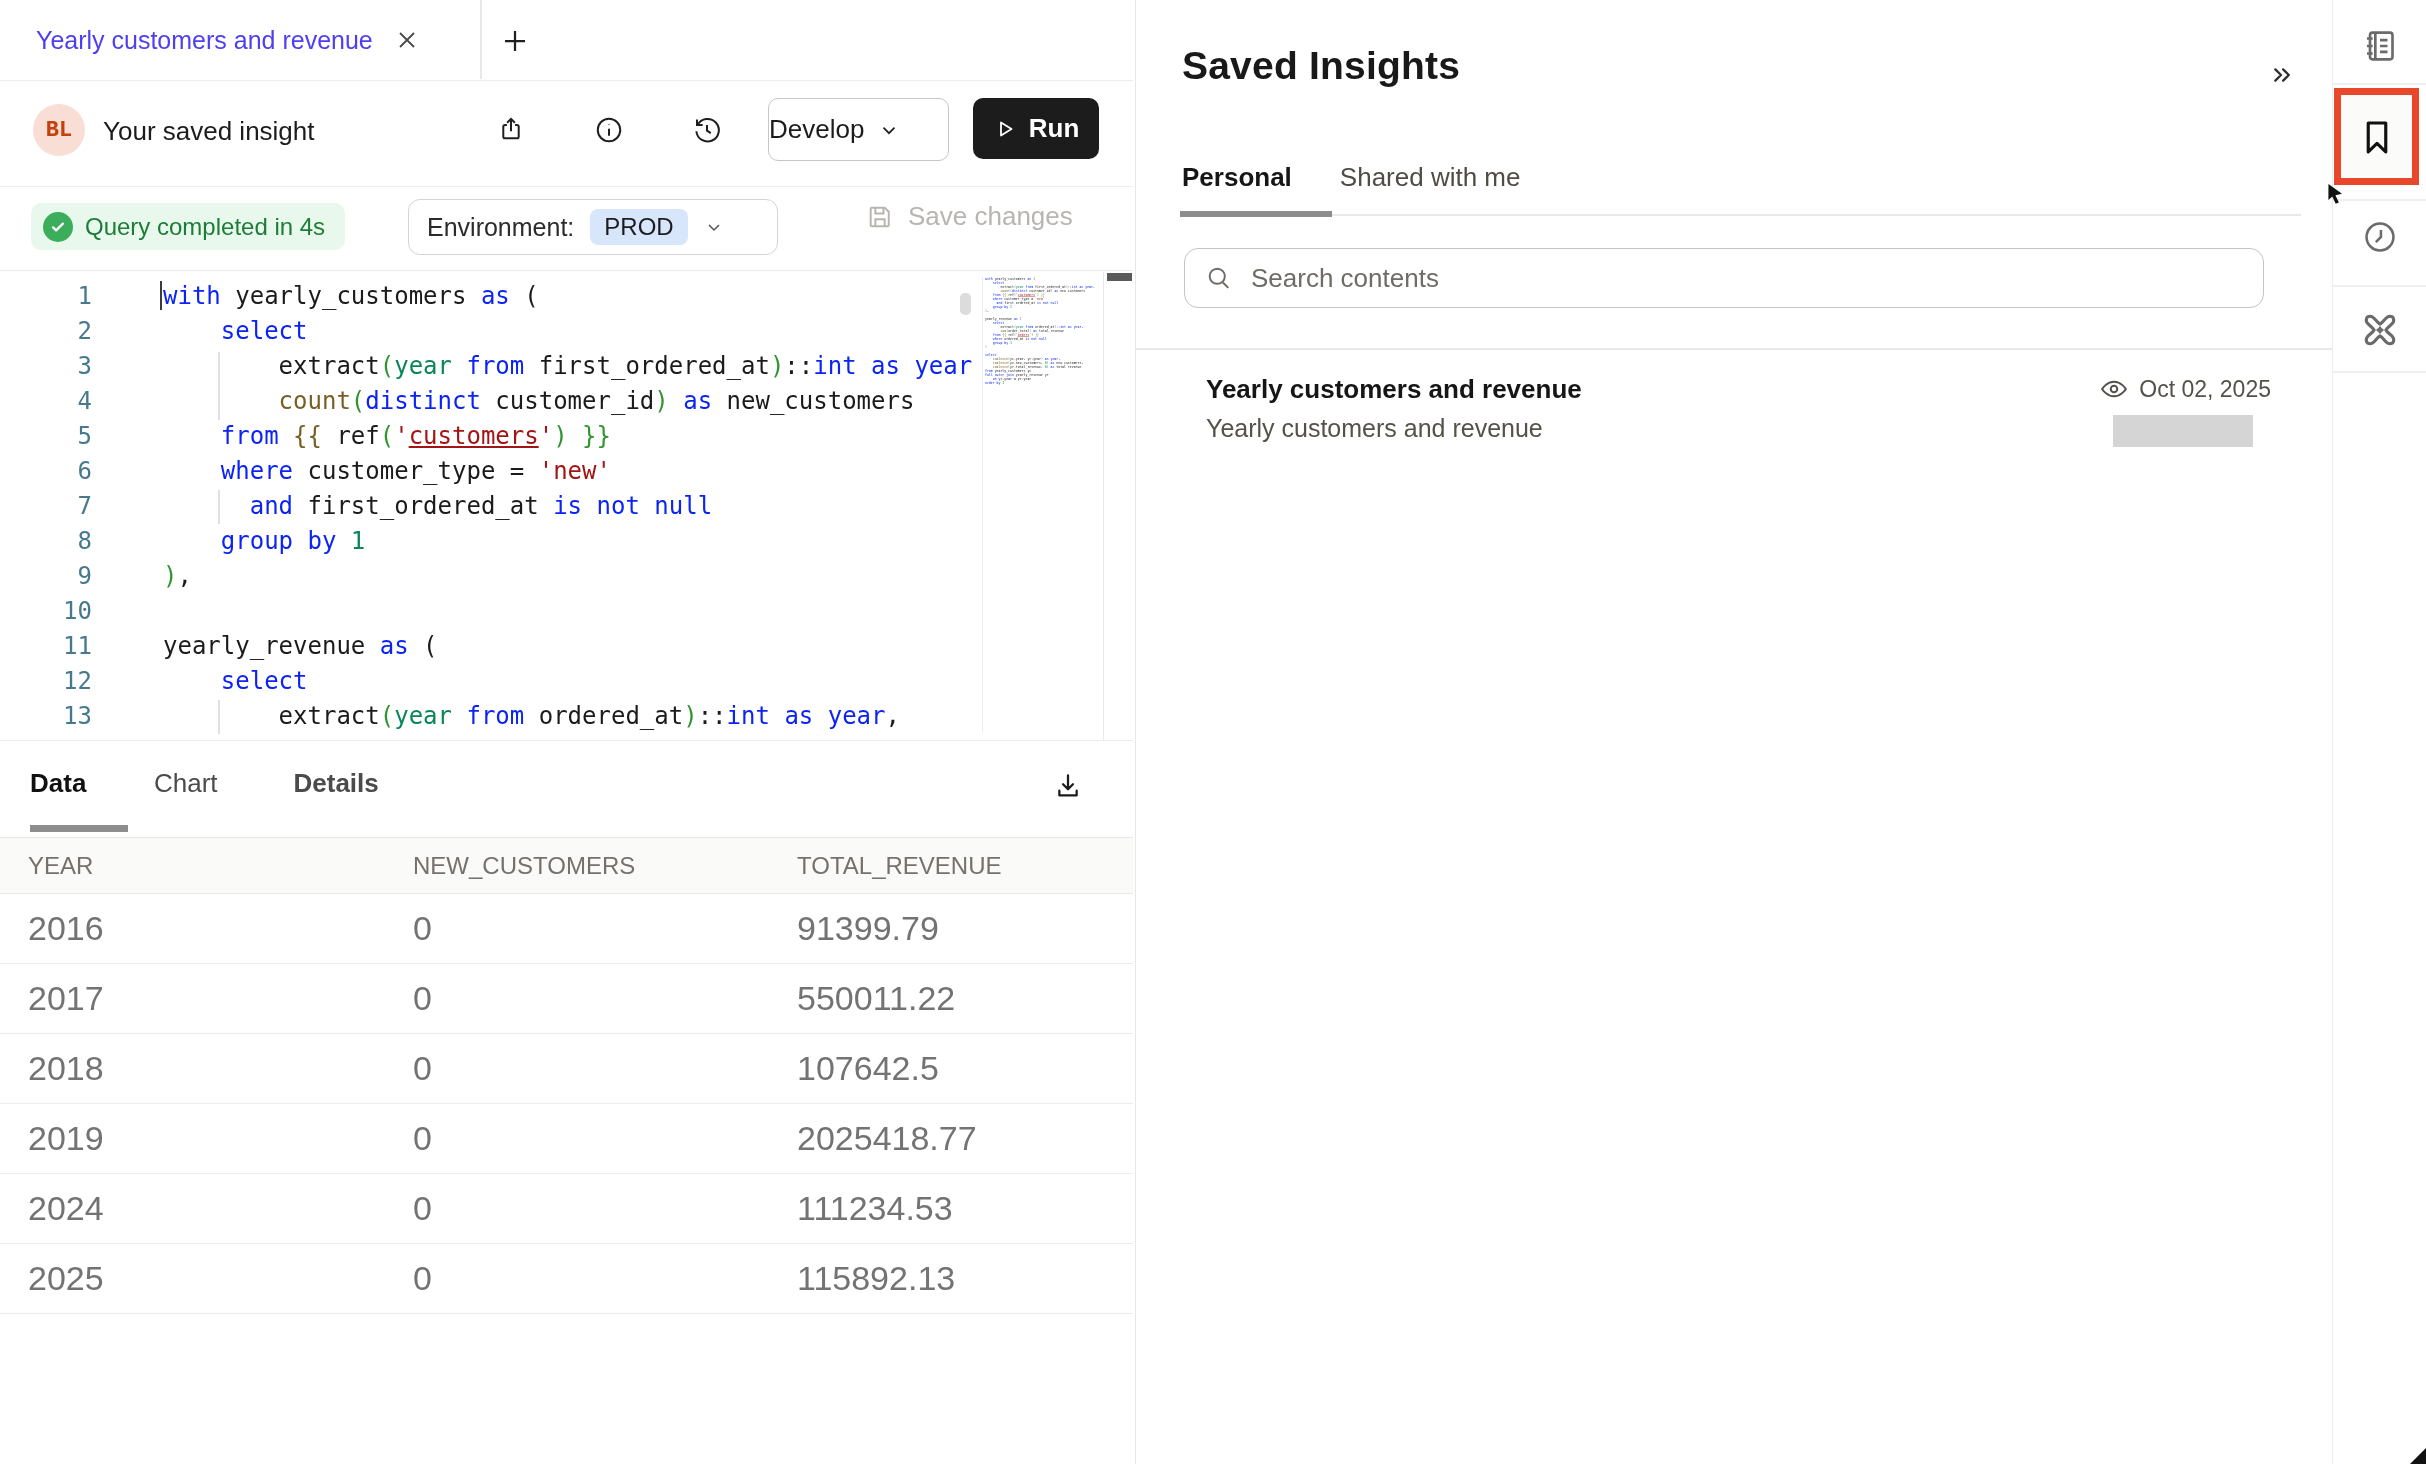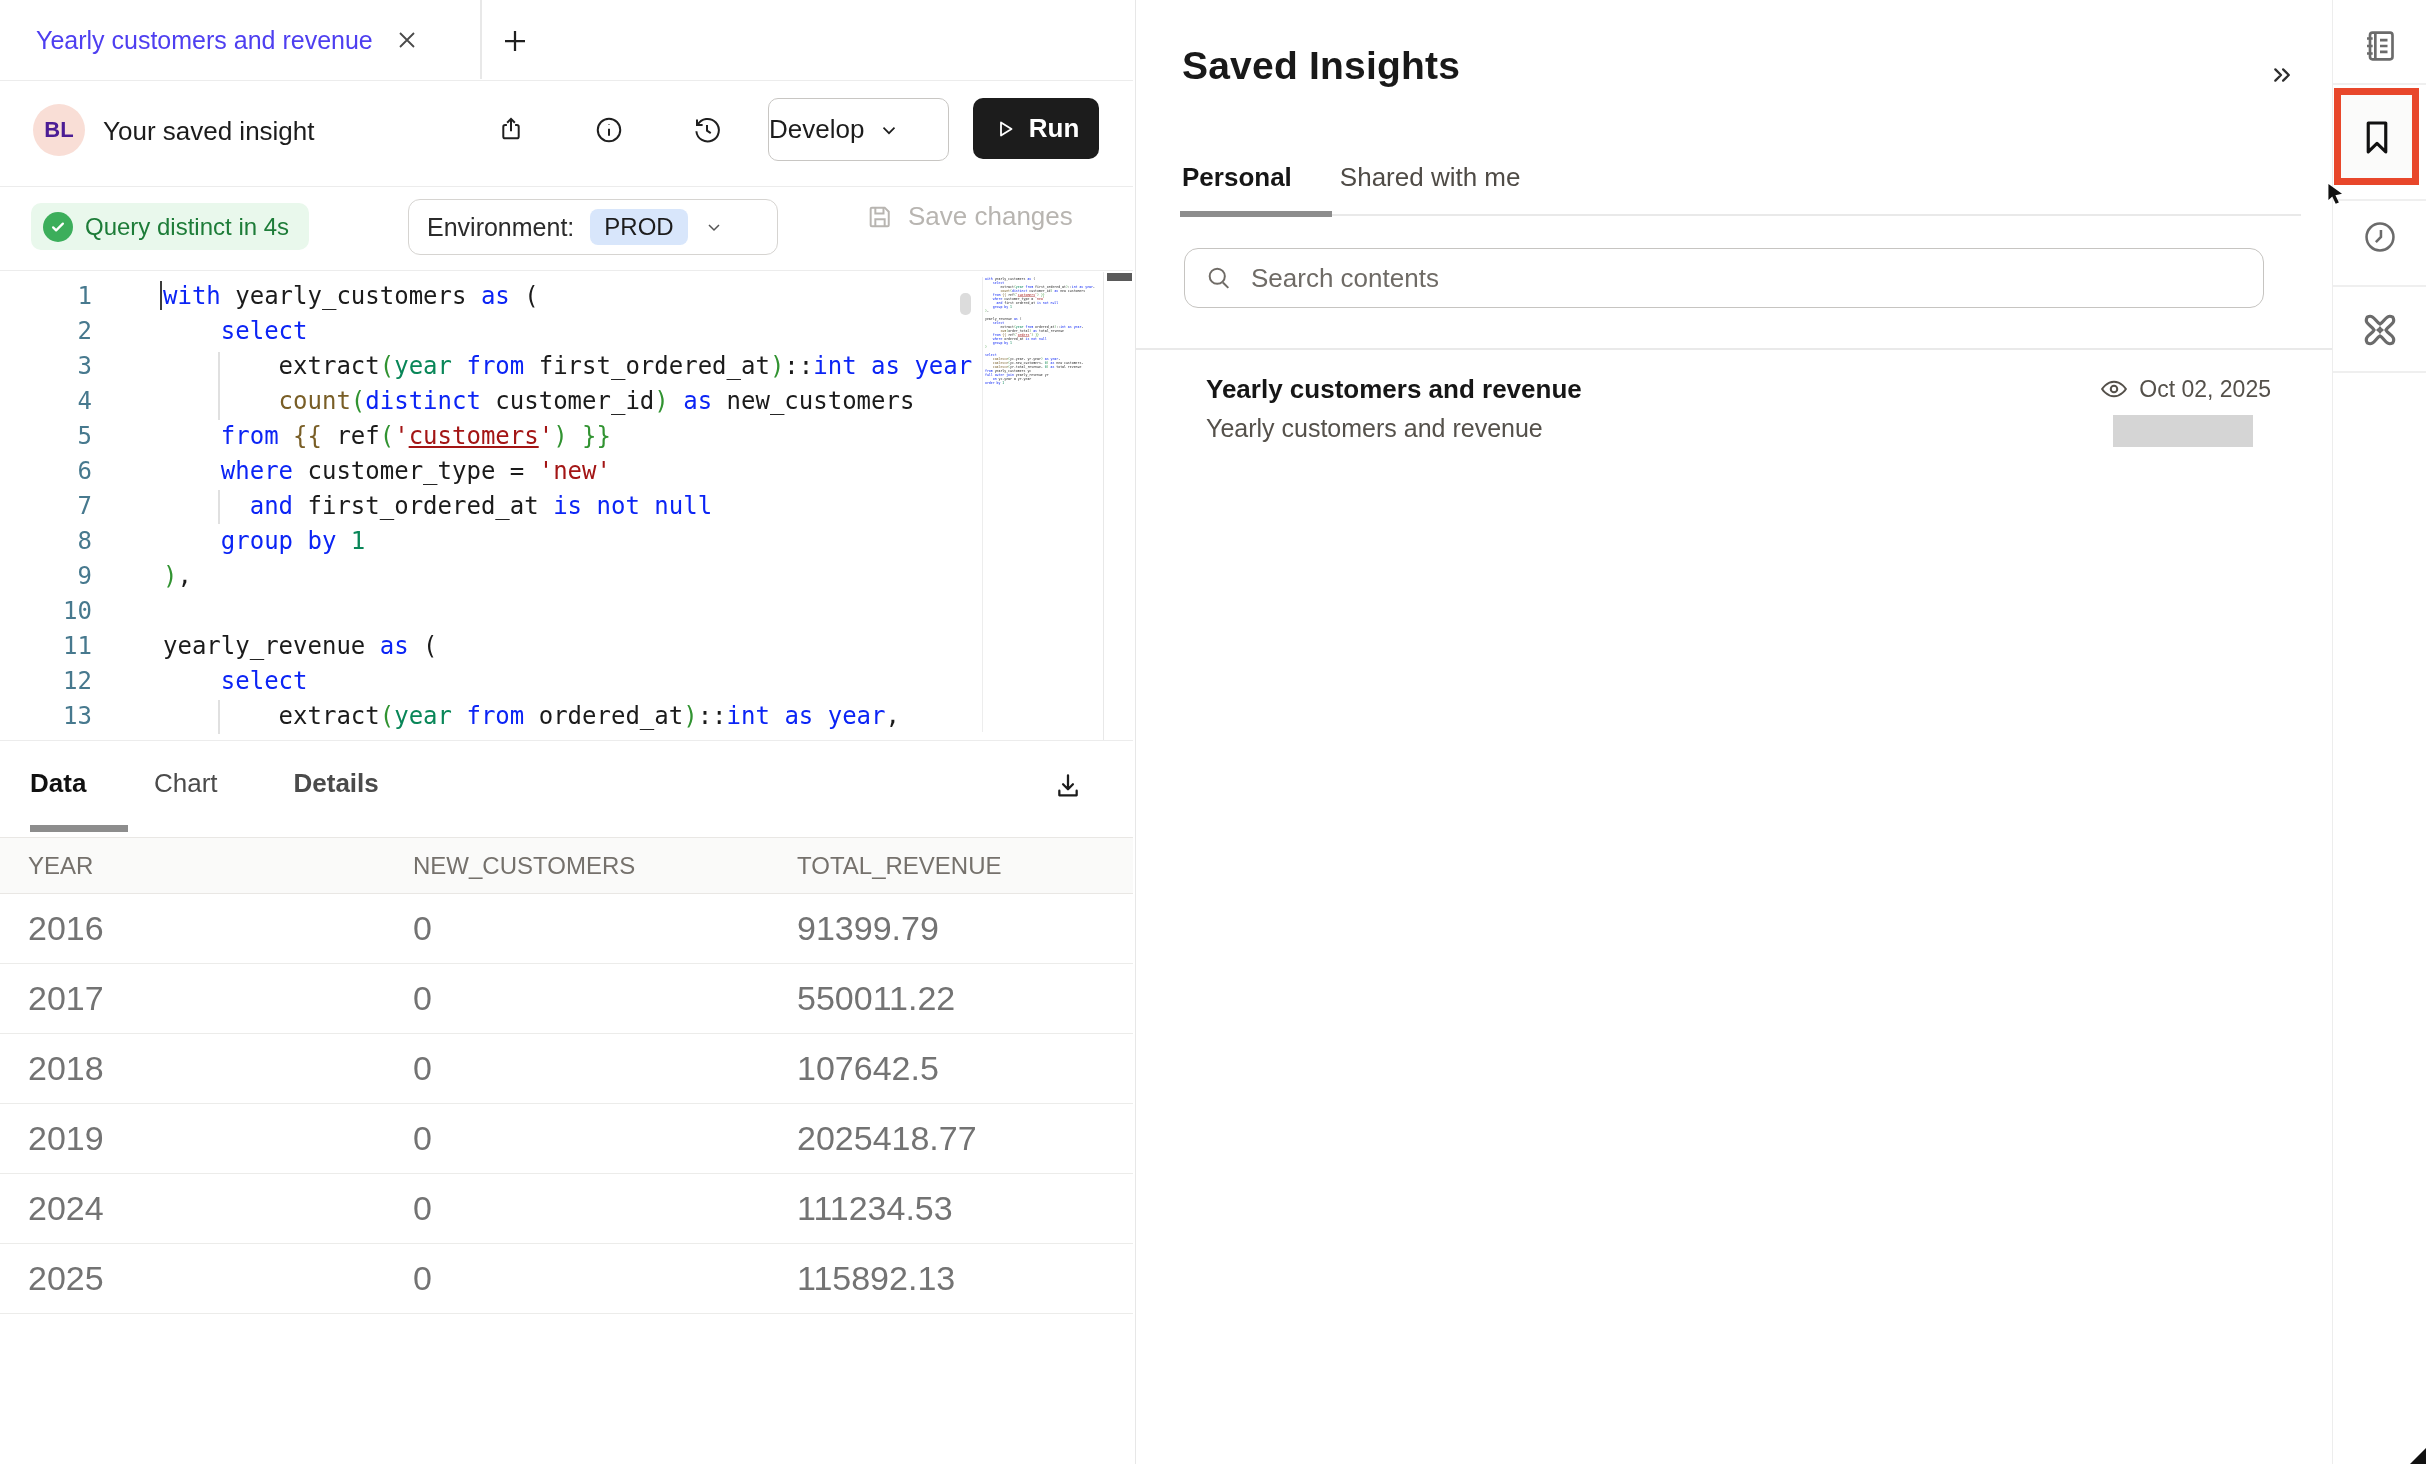--- a/index.html
+++ b/index.html
@@ -8,22 +8,22 @@
   svg{display:block;}
   
   .tabbar{position:absolute;left:0;top:0;width:1133px;height:80px;border-bottom:1.5px solid #ececec;}
   .tab{position:absolute;left:0;top:0;height:80px;display:flex;align-items:center;padding-left:36px;}
   .tab-title{color:#4e3ff0;font-size:25px;}
   .tab-close{margin-left:22px;color:#4a4a4a;cursor:pointer;}
   .tab-divider{position:absolute;left:480px;top:0;width:1.5px;height:79px;background:#e8e8e8;}
   .tab-plus{position:absolute;left:500px;top:26px;color:#1f1f1f;}
   .doc-header{position:absolute;left:0;top:81px;width:1133px;height:105px;border-bottom:1.5px solid #ececec;}
   .avatar{position:absolute;left:33px;top:104px;width:52px;height:52px;border-radius:50%;
-          background:#f9ded6;color:#4c1d95;font-weight:700;font-size:22px;
-          display:flex;align-items:center;justify-content:center;}
+          background:#f9ded6;color:#c2410c;font-weight:700;font-size:22px;
+          display:flex;align-items:center;justify-content:center;font-family:Liberation Mono, monospace;}
   .doc-subtitle{position:absolute;left:103px;top:116px;font-size:26px;color:#1c1c1c;}
   .hdr-icon{position:absolute;top:115px;color:#1f1f1f;}
   .btn-develop{position:absolute;left:768px;top:98px;width:179px;height:61px;border:1.5px solid #c8c6c3;
           border-radius:10px;background:#fff;display:flex;align-items:center;gap:14px;
           font-size:26px;color:#1c1c1c;}
   .btn-run{position:absolute;left:973px;top:98px;width:126px;height:61px;border-radius:10px;background:#1c1c1c;
           color:#fff;display:flex;align-items:center;justify-content:center;gap:12px;font-size:26px;font-weight:600;}
   
   .status-row{position:absolute;left:0;top:187px;width:1133px;height:83px;border-bottom:1.5px solid #ececec;}
   .badge-success{position:absolute;left:31px;top:16px;height:47px;background:#e9f8ec;border-radius:10px;
@@ -144,21 +144,21 @@
     <span>Run</span>
   </div>
 
   <div class="status-row">
     <div class="badge-success">
       <span class="check-circle">
         <svg width="18" height="18" viewBox="0 0 24 24" fill="none" stroke="#ffffff" stroke-width="3" stroke-linecap="round" stroke-linejoin="round">
             <path d="M5.5 12.5l4 4 9-9"></path>
           </svg>
       </span>
-      <span>Query distinct in 4s</span>
+      <span>Query completed in 4s</span>
     </div>
     <div class="env-select">
       <span class="env-label">Environment:</span>
       <span class="env-chip">PROD</span>
       <svg width="20" height="20" viewBox="0 0 24 24" fill="none" stroke="#555" stroke-width="1.8">
           <path d="M6 9.5l6 6 6-6"></path>
         </svg>
     </div>
     <div class="save-changes">
       <svg width="28" height="28" viewBox="0 0 24 24" fill="none" stroke="currentColor" stroke-width="1.7">

